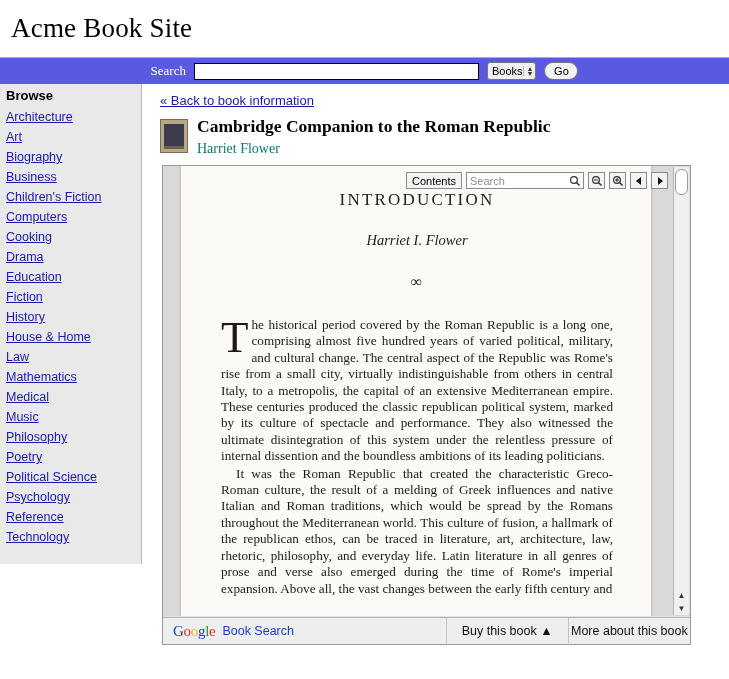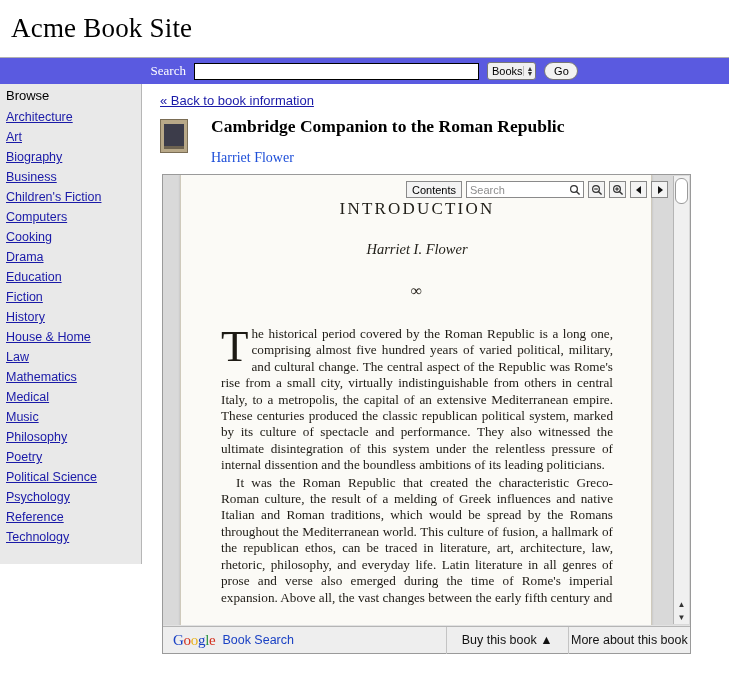--- a/index.html
+++ b/index.html
@@ -107,21 +107,21 @@
   
   .sidebar {
     width: 142px;
     min-height: 480px;
     background: #e9e9e9;
     border-right: 1px solid #b6b6b6;
     padding: 4px 0 12px 6px;
     box-sizing: border-box;
   }
   .sidebar-heading {
-    font-weight: normal;
+    font-weight: bold;
     font-size: 13px;
     color: #000000;
     margin-bottom: 4px;
     font-family: "Liberation Sans", sans-serif;
   }
   .sidebar-item {
     display: block;
     color: #1a1aa8;
     text-decoration: underline;
     font-size: 12.5px;
@@ -139,21 +139,21 @@
     color: #1a1aa8;
     text-decoration: underline;
     font-size: 13px;
     cursor: pointer;
     display: inline-block;
     margin-bottom: 8px;
   }
   .book-head {
     display: flex;
     align-items: flex-start;
-    gap: 23px;
+    gap: 9px;
     margin-bottom: 8px;
   }
   .book-thumb {
     width: 28px;
     height: 34px;
     background: #b8a888;
     border: 1px solid #7a6d55;
     position: relative;
     box-sizing: border-box;
     flex: none;
@@ -176,22 +176,22 @@
   .book-title {
     font-family: "Liberation Serif", serif;
     font-size: 17.5px;
     font-weight: bold;
     color: #000;
     line-height: 20px;
   }
   .book-author {
     font-family: "Liberation Serif", serif;
     font-size: 14px;
-    color: #1d4ed8;
-    margin-top: 14px;
+    color: #0f766e;
+    margin-top: 5px;
   }
   
   .viewer {
     width: 529px;
     height: 480px;
     border: 1px solid #9a9a9a;
     background: #e2e2e2;
     box-sizing: border-box;
     position: relative;
     margin-left: 2px;

